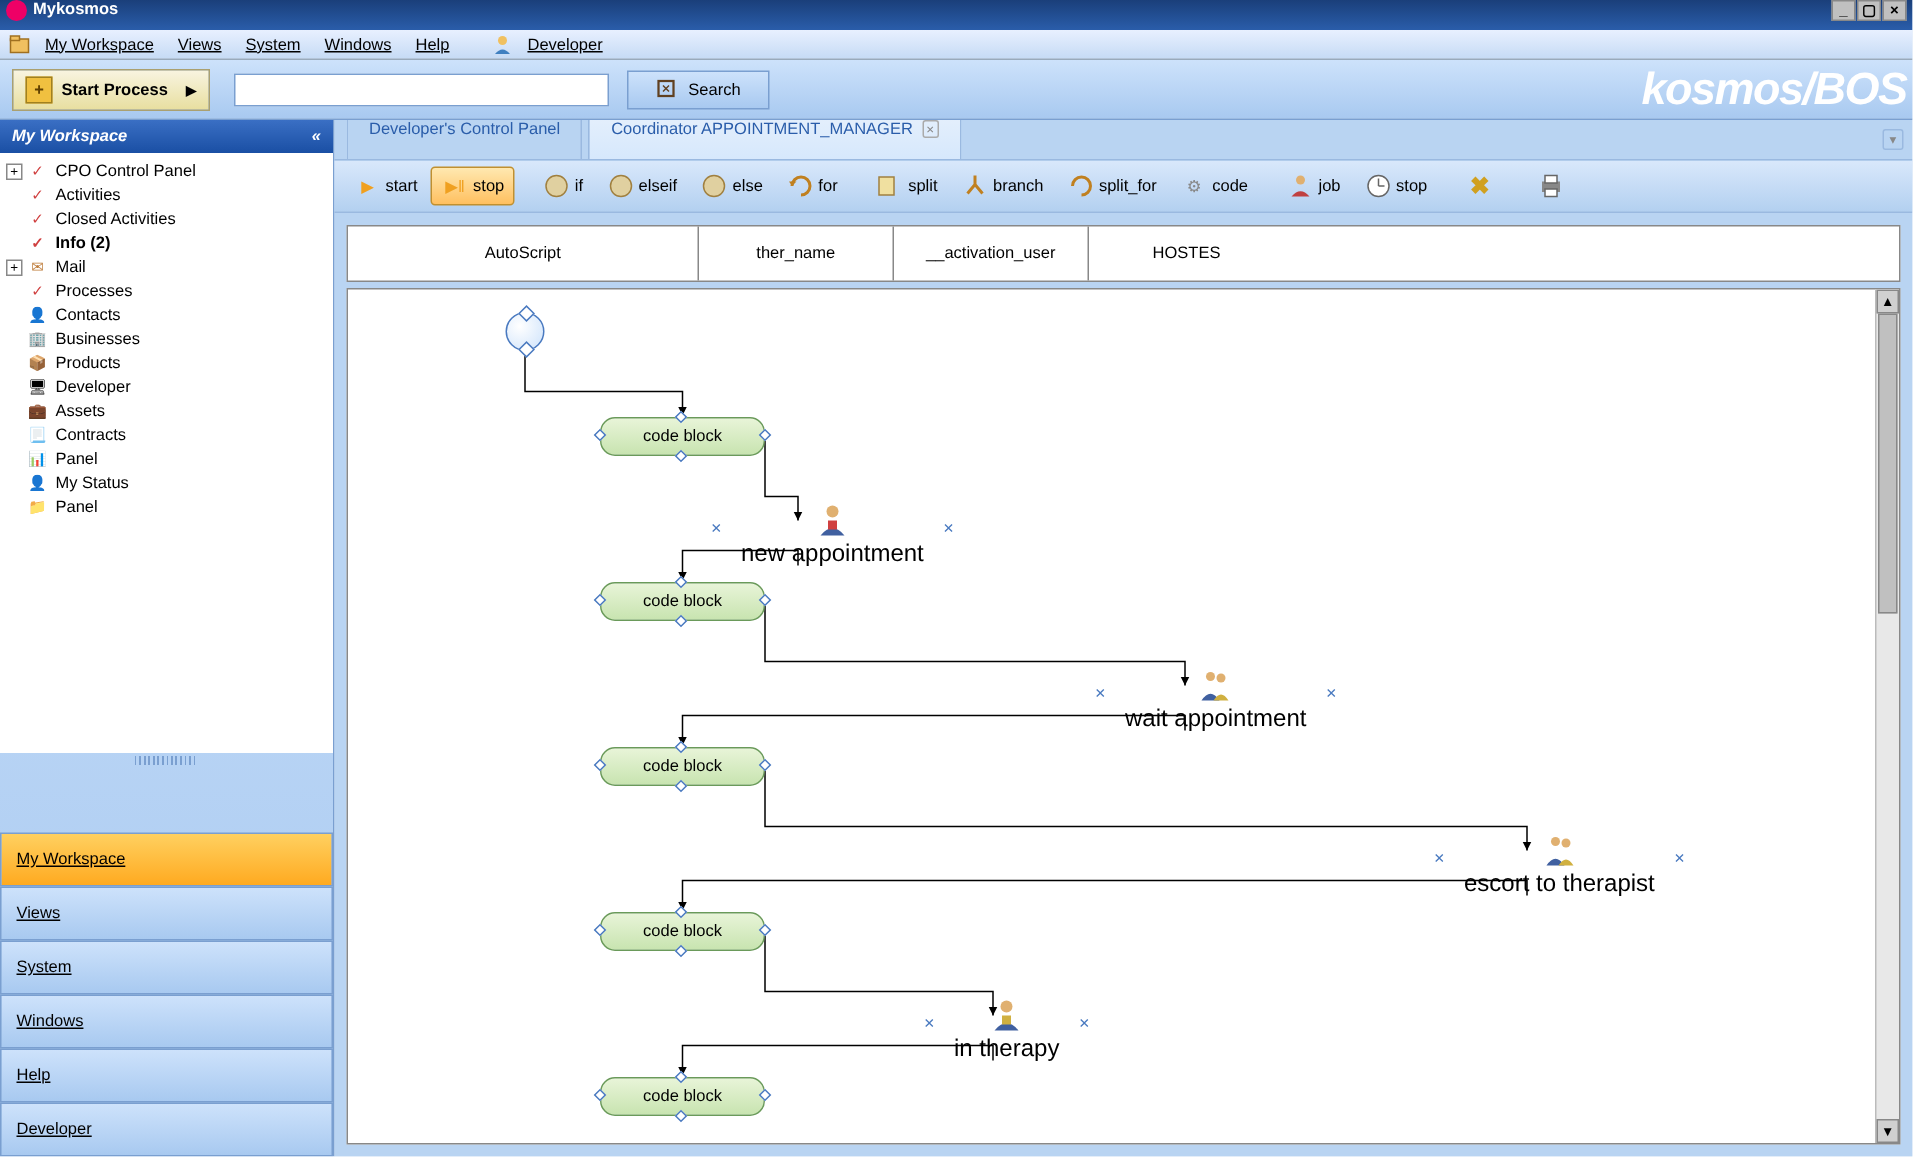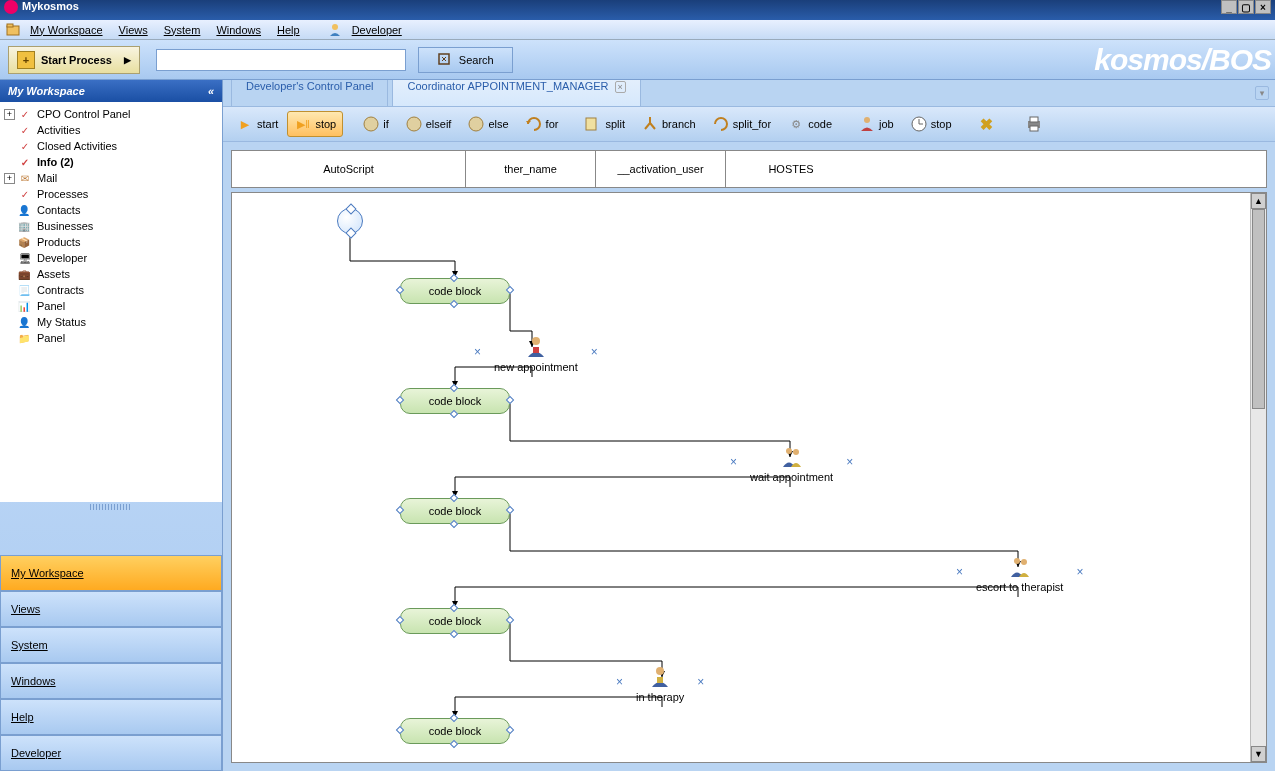--- a/index.html
+++ b/index.html
@@ -70,21 +70,21 @@
 
 .codeblk { position: absolute; width: 110px; height: 26px; background: linear-gradient(to bottom, #e8f4d8, #c8e4b0); border: 1px solid #6a9a5a; border-radius: 10px; display: flex; align-items: center; justify-content: center; font-size: 11px; }
 .handle { position: absolute; width: 6px; height: 6px; border: 1px solid #4a7ac0; background: #fff; transform: rotate(45deg); }
 .handle.top { top: -4px; left: 50%; margin-left: -4px; }
 .handle.bot { bottom: -4px; left: 50%; margin-left: -4px; }
 .handle.lft { left: -4px; top: 50%; margin-top: -4px; }
 .handle.rgt { right: -4px; top: 50%; margin-top: -4px; }
 
 .actor { position: absolute; display: flex; flex-direction: column; align-items: center; }
 .actor .body { width: 24px; height: 24px; position: relative; }
-.actor .label { font-size: 11px; margin-top: 2px; white-space: nowrap; }
+.actor .label { font-size: 16px; margin-top: 2px; white-space: nowrap; }
 .actor .sel { position: absolute; color: #4a7ac0; font-size: 12px; }
 
 .startnode { position: absolute; width: 26px; height: 26px; border: 1px solid #4a7ac0; border-radius: 50%; background: radial-gradient(circle at 35% 35%, #fff, #cde2fb); }
 .startnode::before, .startnode::after { content: ''; position: absolute; width: 6px; height: 6px; border: 1px solid #4a7ac0; background: #fff; transform: rotate(45deg); }
 .startnode::before { top: -4px; left: 9px; }
 .startnode::after { bottom: -4px; left: 9px; }
 
 .vscroll { position: absolute; right: 0; top: 0; bottom: 0; width: 16px; background: #e8e8e8; border-left: 1px solid #bbb; }
 .vscroll .thumb { position: absolute; left: 1px; right: 1px; background: #c0c0c0; border: 1px solid #888; }
 .vscroll .arw { position: absolute; left: 0; right: 0; height: 16px; background: #d0d0d0; border: 1px solid #888; text-align: center; font-size: 9px; line-height: 14px; }

